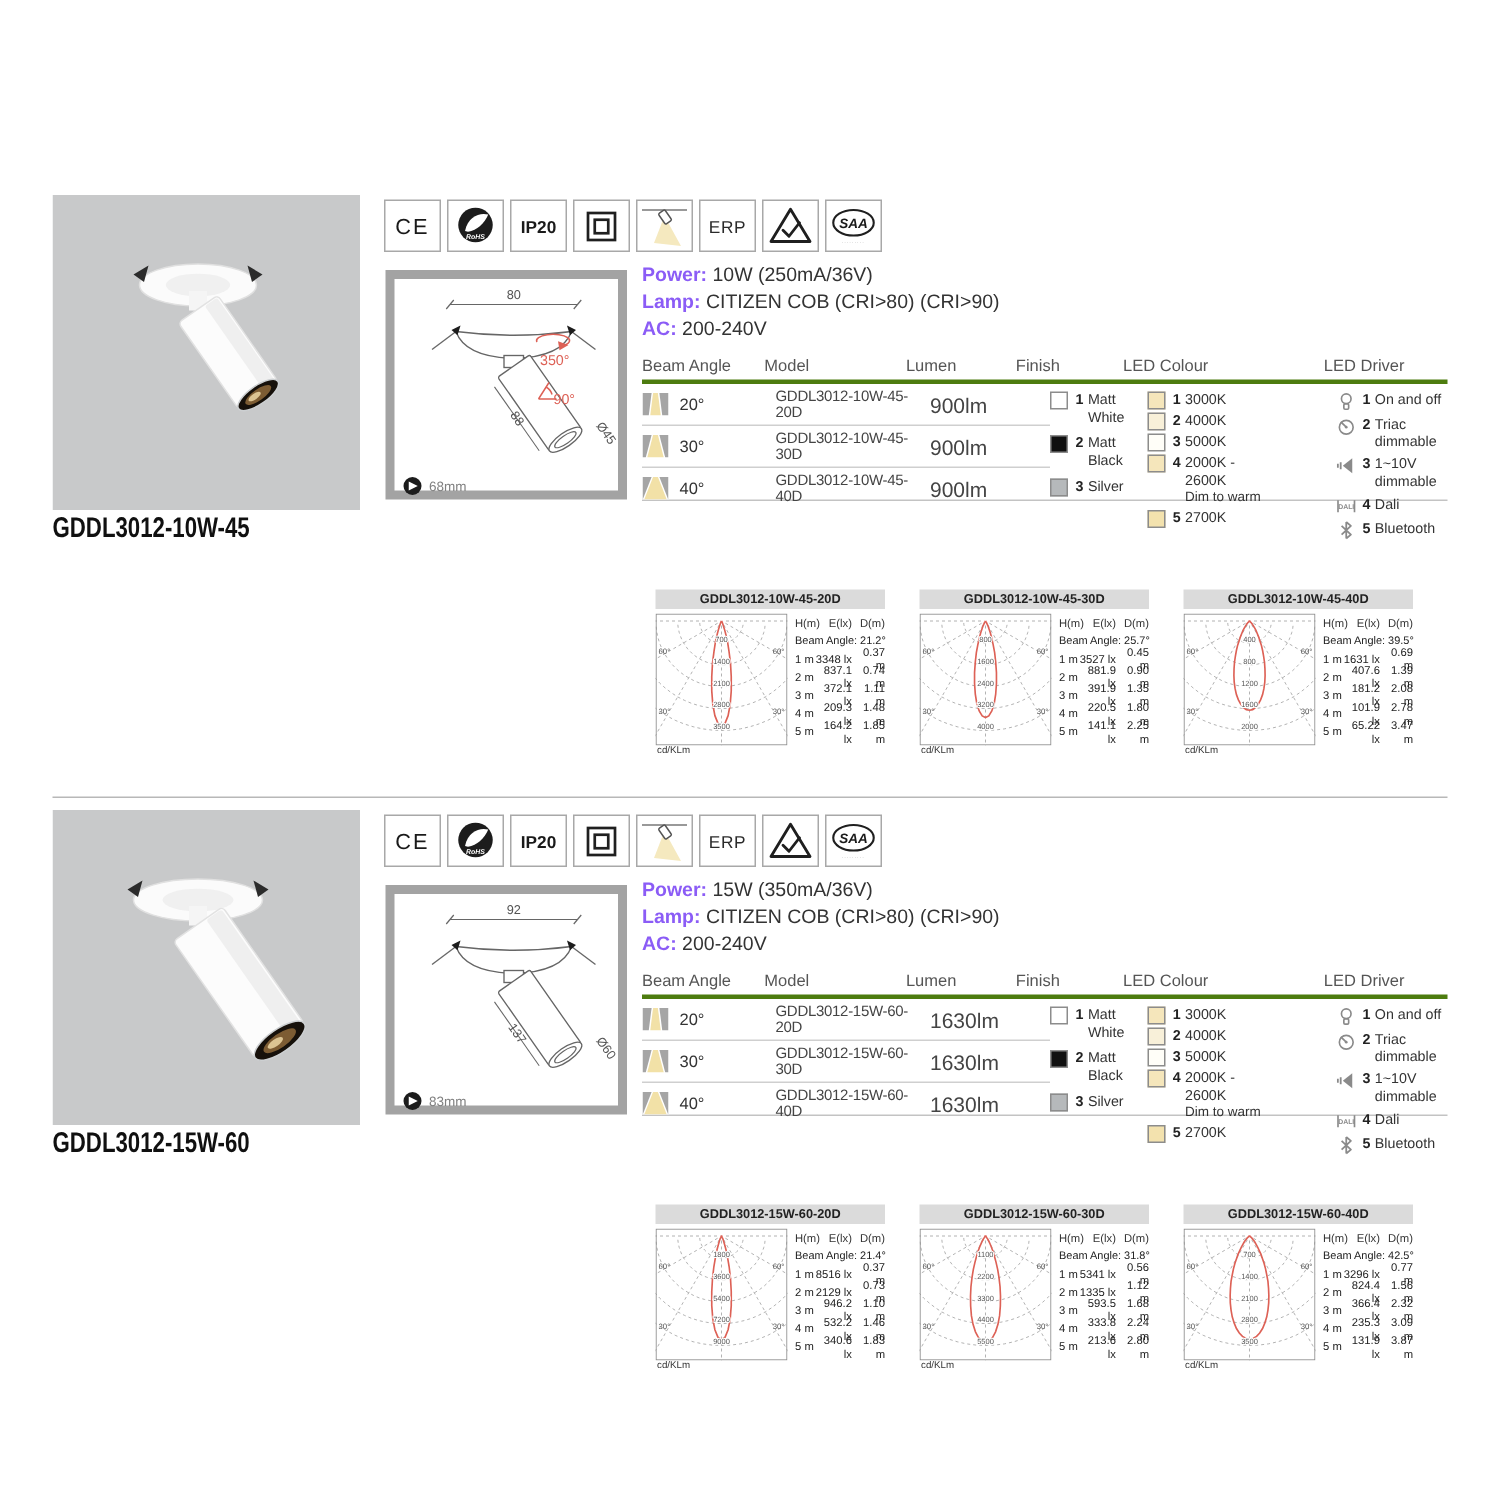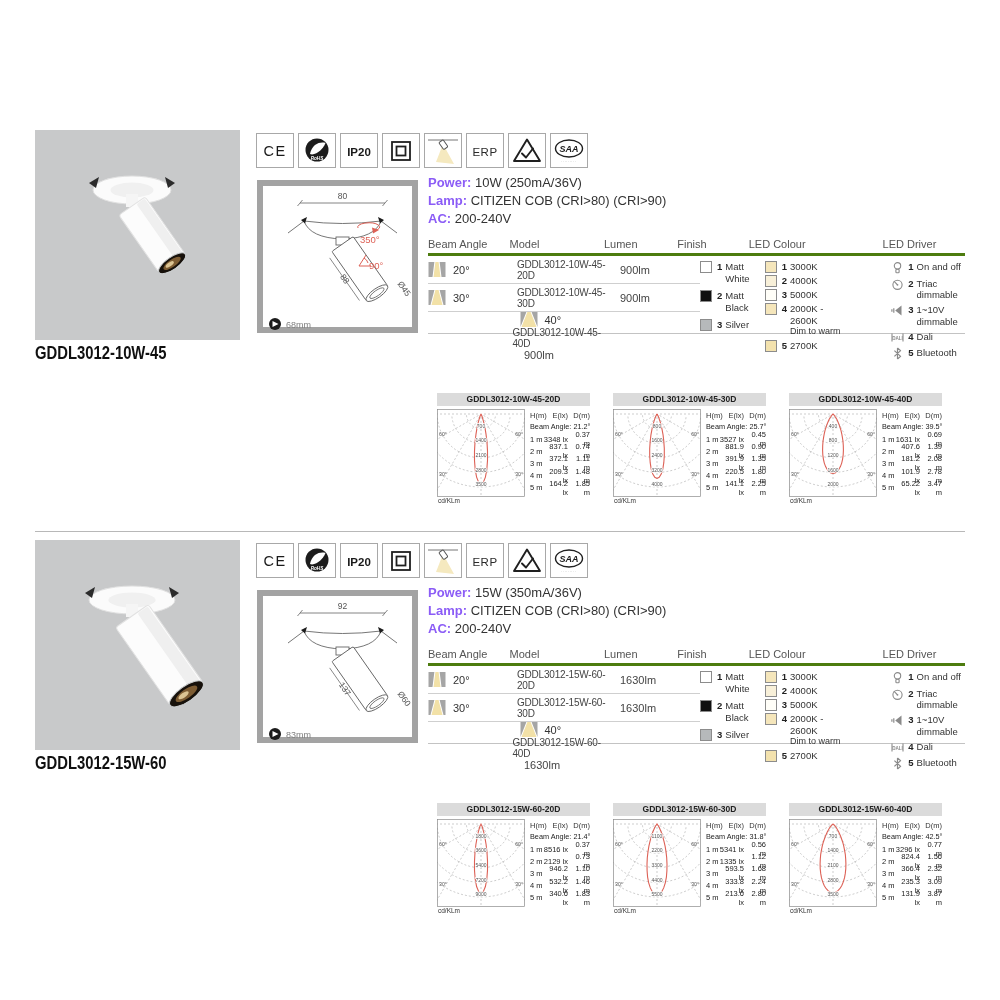--- a/index.html
+++ b/index.html
@@ -21,24 +21,24 @@
   .specs{position:absolute;left:428px;top:44px;font-size:13px;color:#333;line-height:18px;}
   .specs b{color:#8b5cf6;}
   .spec-table{position:absolute;left:428px;top:108px;width:537px;height:96px;border-bottom:1px solid #c3c3c3;
               box-sizing:border-box;color:#444;}
   .st-head{display:flex;height:15px;border-bottom:3px solid #4d7c0f;font-size:11px;color:#555;}
   .w-beam{width:89px;}.w-model{width:103px;}.w-lumen{width:80px;}
   .w-finish{width:78px;}.w-colour{width:97px;}.w-driver{width:90px;margin-left:45px;}
   .st-body{display:flex;}
   .left-rows{width:272px;}
   .sr{display:flex;align-items:center;height:27px;border-bottom:1px solid #cfcfcf;}
-  .sr:last-of-type{border-bottom:none;flex-direction:column;}
+  .sr:last-of-type{border-bottom:none;}
   .sr-beam{width:89px;display:flex;align-items:center;gap:7px;font-size:11px;color:#333;}
   .sr-model{width:103px;font-size:10px;letter-spacing:-0.2px;color:#444;}
-  .sr-lumen{width:80px;font-size:11px;color:#444;}
+  .sr-lumen{width:80px;font-size:14px;color:#444;}
   .opt-col{box-sizing:border-box;padding-top:5px;}
   .opt-item{display:flex;align-items:flex-start;font-size:9.5px;color:#333;line-height:11.5px;}
   .finish .opt-item{margin-bottom:6px;}
   .colour .opt-item{margin-bottom:2px;}
   .driver .opt-item{margin-bottom:3.5px;}
   .swatch{width:12px;height:12px;border:1px solid #8c8c8c;margin-right:5px;flex:none;box-sizing:border-box;background:#fff;}
   .opt-item b{margin-right:3px;color:#222;}
   .olab .sublabel{font-size:9px;}
   .sublabel:empty{display:none;}
   .dicon{width:15px;margin-right:3px;flex:none;display:flex;justify-content:center;}

